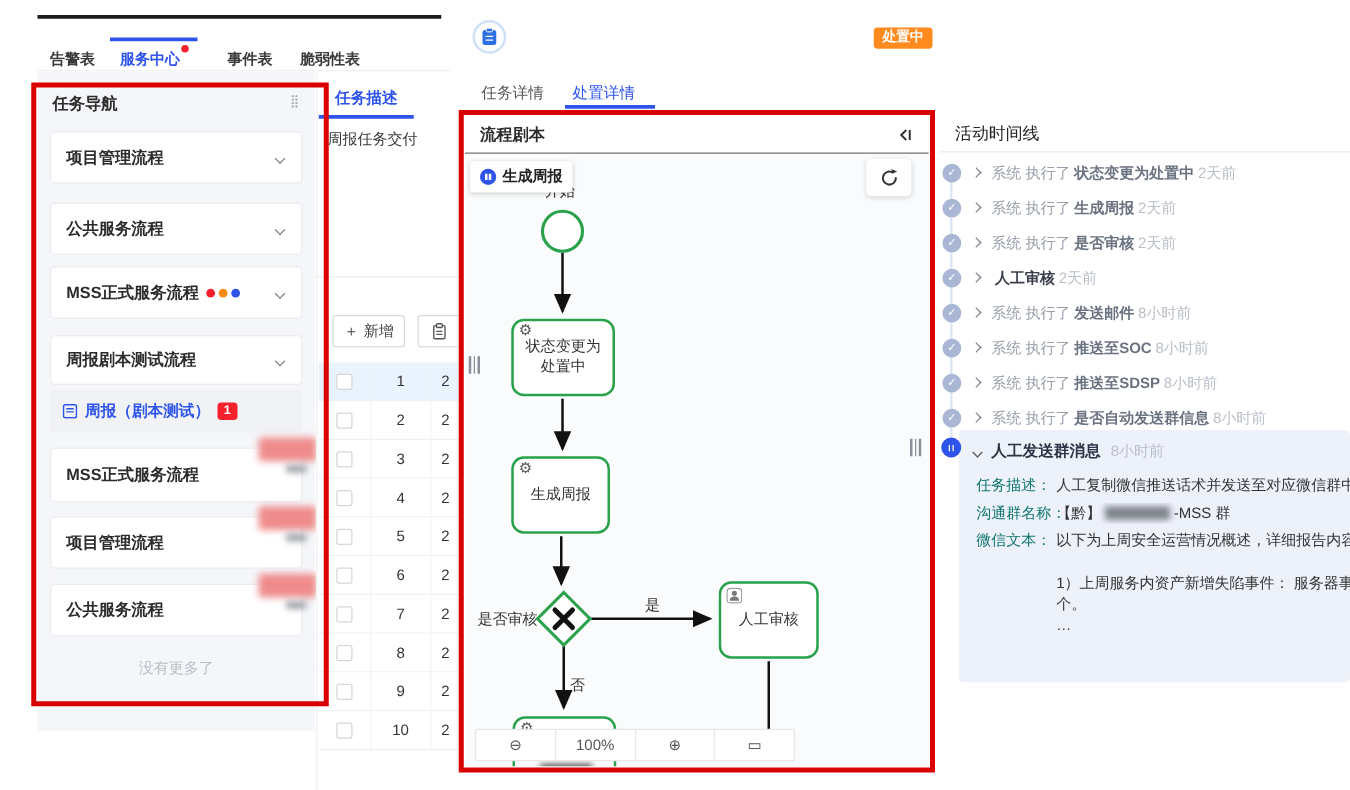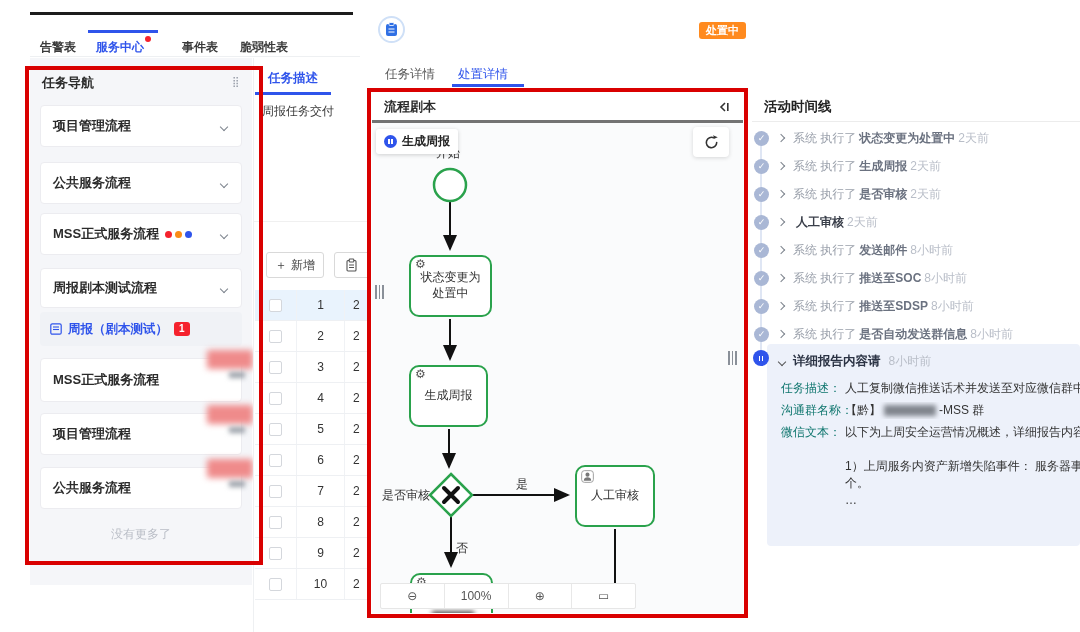--- a/index.html
+++ b/index.html
@@ -62,21 +62,21 @@
   #hdr-title{left:414px;top:21px;font-size:15px;font-weight:bold;color:#222;white-space:nowrap}
   .blur-name{display:inline-block;width:112px;height:13px;background:#6e747d;filter:blur(2.5px);vertical-align:middle;margin:0 4px}
   #hdr-badge{left:699px;top:22px;background:#ff8a1e;color:#fff;font-size:11px;font-weight:bold;
              border-radius:3px;padding:3px 7px;line-height:11px}
   .dtab{position:absolute;top:66px;font-size:12.5px;color:#595959;cursor:pointer}
   .dtab.active{color:#2f54eb;font-weight:normal}
   #dtab-ind{left:452px;top:84px;width:72px;height:3px;background:#2f54eb}
 
   
   #flow-panel{left:372px;top:93px;width:371px;height:520px;background:#fafbfc;overflow:hidden}
-  #flow-head{position:absolute;left:0;top:0;width:100%;height:30px;background:#fff;border-bottom:3px solid #737373;z-index:4;
+  #flow-head{position:absolute;left:0;top:0;width:100%;height:30px;background:#fff;border-bottom:1px solid #737373;z-index:4;
              display:flex;align-items:center;justify-content:space-between;padding:0 12px}
   #flow-head b{font-size:13px;color:#2b2b2b}
   #flow-svg{position:absolute;left:0;top:0;z-index:1}
   .fl{stroke:#111;stroke-width:2}
   .fg{fill:#fff;stroke:#2aa24c;stroke-width:2.5}
   .fnode{position:absolute;border:2.5px solid #2aa24c;border-radius:10px;background:#fff;z-index:2;
          display:flex;align-items:center;justify-content:center;text-align:center;
          font-size:12px;color:#333;padding:4px;line-height:1.3}
   .gear{position:absolute;left:4px;top:0px;font-size:12px;color:#555}
   .flbl{position:absolute;z-index:2;font-size:12px;color:#333}
@@ -92,21 +92,21 @@
   #flow-toolbar .cell{flex:1;display:flex;align-items:center;justify-content:center;border-right:1px solid #e8e8e8;
                       color:#555;font-size:12px;cursor:pointer}
   #flow-toolbar .cell:last-child{border-right:none}
   .node4-blur{position:absolute;left:20px;top:36px;width:42px;height:7px;background:#555;filter:blur(2.5px)}
 
   
   .vdrag{position:absolute;display:flex;gap:2px;z-index:6}
   .vdrag i{display:block;width:1.5px;height:14px;background:#8a9099}
 
   
-  #tl-title{left:764px;top:98px;font-size:13.5px;font-weight:bold;color:#222}
+  #tl-title{left:764px;top:98px;font-size:13.5px;font-weight:normal;color:#222}
   #tl-div{left:752px;top:121px;width:328px;height:1px;background:#ececec}
   #tl-connector{left:760px;top:138px;width:2px;height:218px;background:#dfe6f4;z-index:0}
   #tl-list{left:752px;top:124px;width:328px;z-index:1}
   .tl-item{display:flex;align-items:center;height:28px;padding-left:2px;gap:9px;position:relative;z-index:1}
   .tl-ic{width:15px;height:15px;border-radius:50%;background:#a9b7d5;color:#fff;font-size:9px;
          display:flex;align-items:center;justify-content:center;flex:none}
   .tl-txt{white-space:nowrap;overflow:hidden;color:#9aa0ab}
   .tl-txt b{color:#6b7280;margin:0 3px;font-weight:bold}
   .tl-item.manual .tl-txt b{color:#3a3f4a}
   .tl-time{color:#b9bec8}
@@ -463,21 +463,21 @@
         <i class="chev chev-right"></i>
         <span class="tl-txt">
           <span>系统 执行了</span><b>是否自动发送群信息</b><span class="tl-time">8小时前</span>
         </span>
       </div>
     </div>
 
   <div class="abs" id="tl-expanded">
     <div id="tl-exp-head">
       <i class="chev" style="transform:rotate(135deg);border-color:#555"></i>
-      <b>详细报告内容请</b>
+      <b>人工发送群消息</b>
       <span class="tl-time">8小时前</span>
     </div>
     <div class="fieldrow" style="top:36px">
       <span class="flab">任务描述：</span>
       <span class="fval">人工复制微信推送话术并发送至对应微信群中；</span>
     </div>
     <div class="fieldrow" style="top:58px">
       <span class="flab">沟通群名称：</span>
       <span class="fval">
         <span>【黔】</span><span class="blur-sm" style="width:52px"></span><span>-MSS 群</span>

